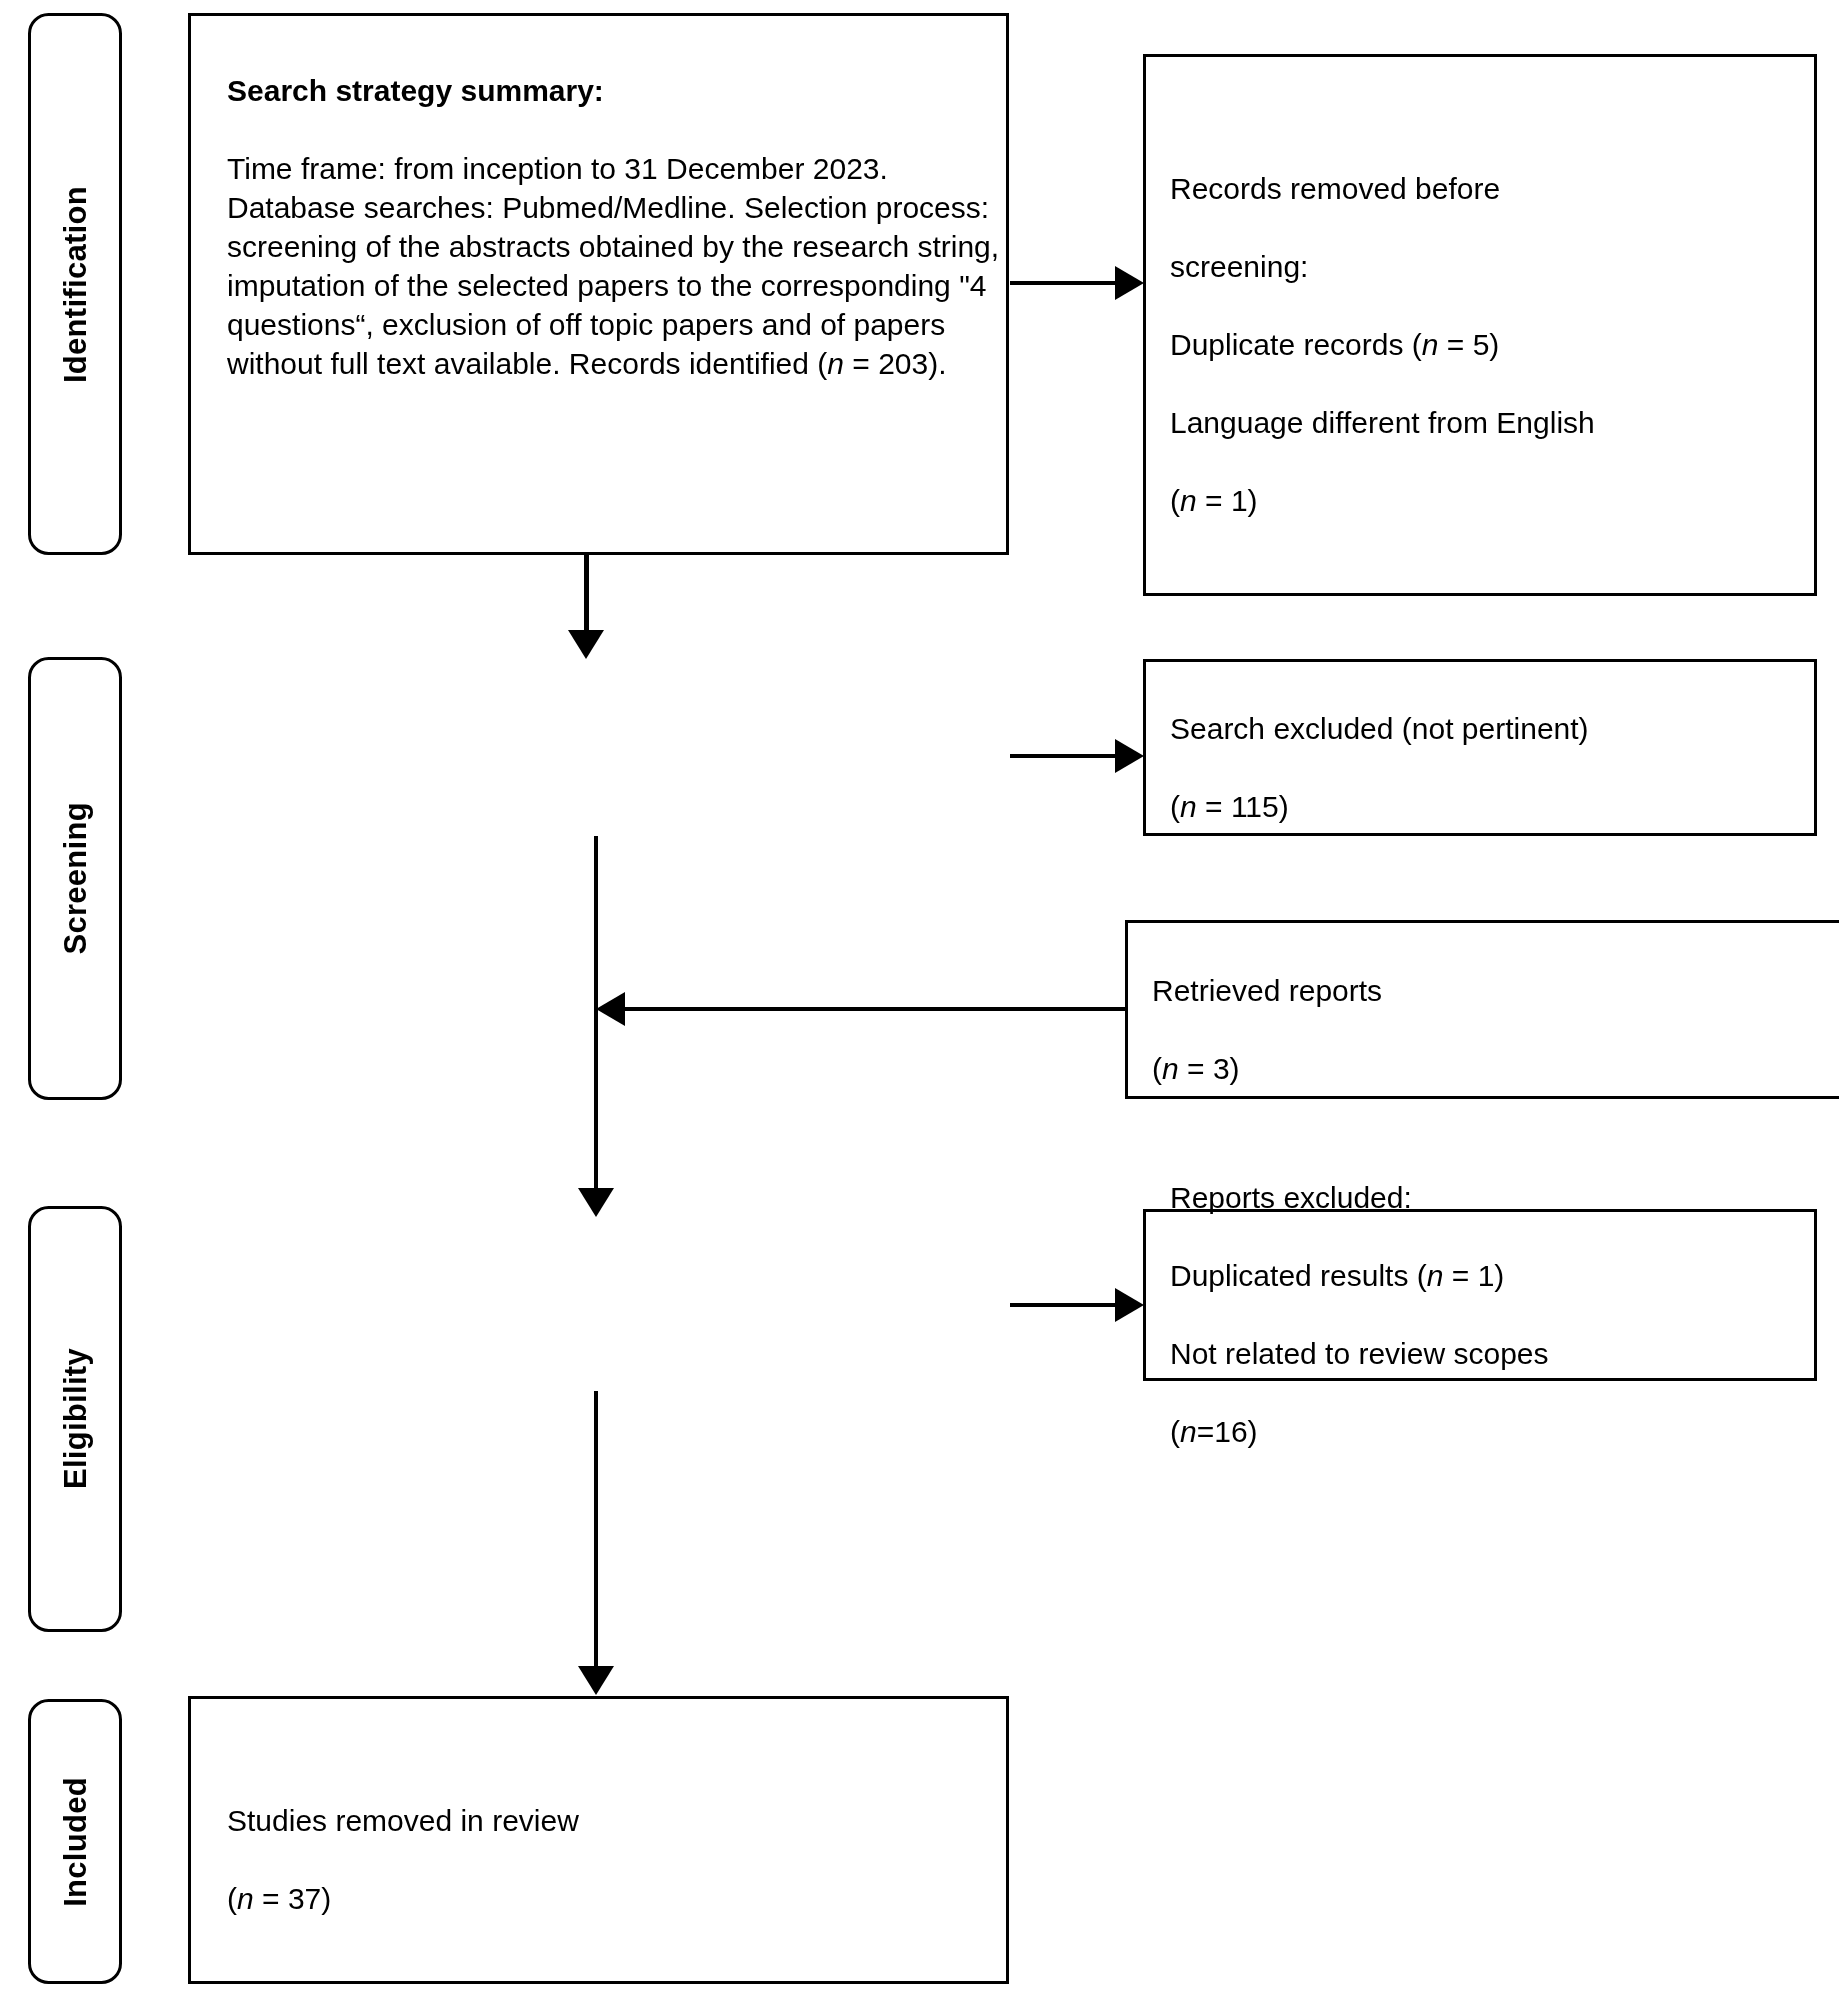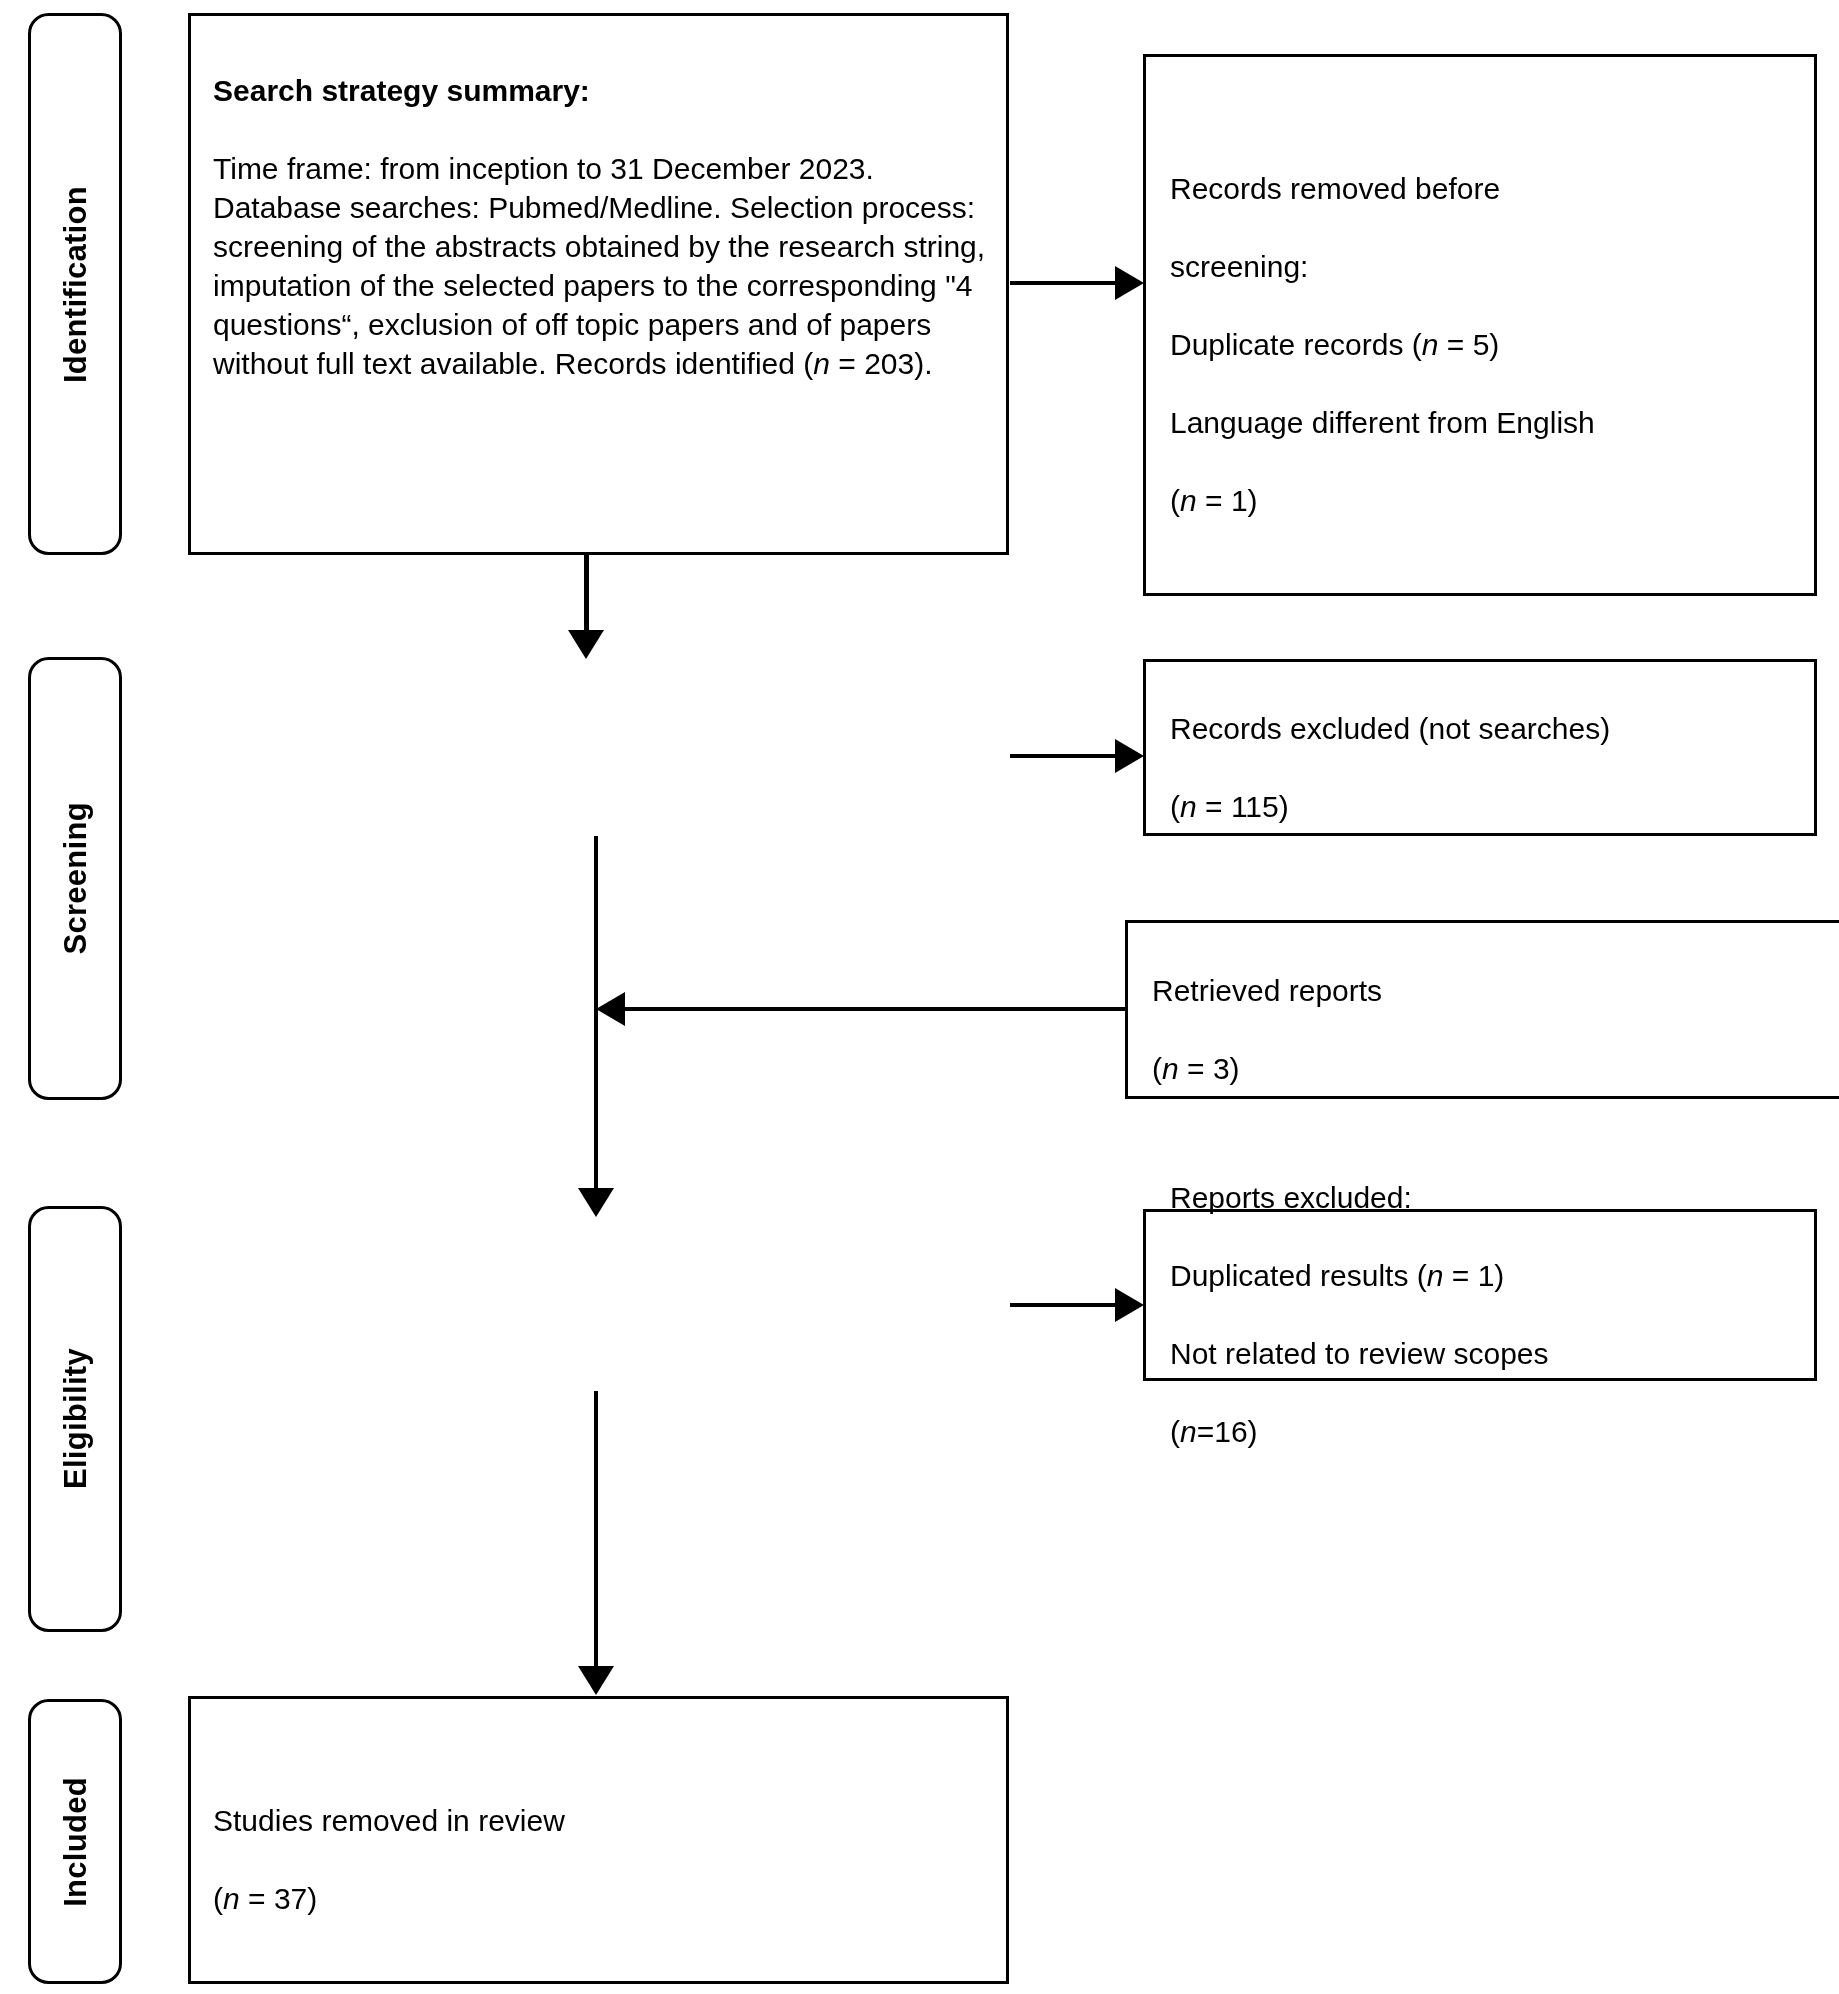--- a/index.html
+++ b/index.html
@@ -44,21 +44,21 @@
     position: absolute;
     box-sizing: border-box;
     border: 3.6px solid #000000;
     background: #ffffff;
     display: flex;
     align-items: center;
   }
   .flow-box .boxtext {
     font-size: 30px;
     line-height: 1.30;
-    padding: 0 0 0 22px;
+    padding: 0 0 0 36px;
     white-space: pre-line;
     font-weight: normal;
   }
   .flow-box .boxtext.padded {
     padding-left: 24px;
   }
   .boxtext .ital { font-style: italic; }
   .boxtext .bold { font-weight: bold; }
 
   
@@ -136,21 +136,21 @@
 
   <div class="conn hline-thin" style="left:1010px; top:281px; width:107px;"></div>
   <div class="arrow-right" style="left:1115px; top:266px;"></div>
 
   <div class="conn vline-thick" style="left:584px; top:555px; height:78px;"></div>
   <div class="arrow-down" style="left:568px; top:630px;"></div>
 
 
   <div class="flow-box" style="left:1143px; top:659px; width:674px; height:177px;">
     <div class="boxtext padded">
-      <span>Records excluded (not searches)</span><br>
+      <span>Search excluded (not pertinent)</span><br>
       <span>(</span><span class="ital">n</span><span> = 115)</span>
     </div>
   </div>
 
   <div class="conn hline-thin" style="left:1010px; top:754px; width:107px;"></div>
   <div class="arrow-right" style="left:1115px; top:739px;"></div>
 
   <div class="conn vline-thin" style="left:594px; top:836px; height:356px;"></div>
   <div class="arrow-down" style="left:578px; top:1188px;"></div>
 

